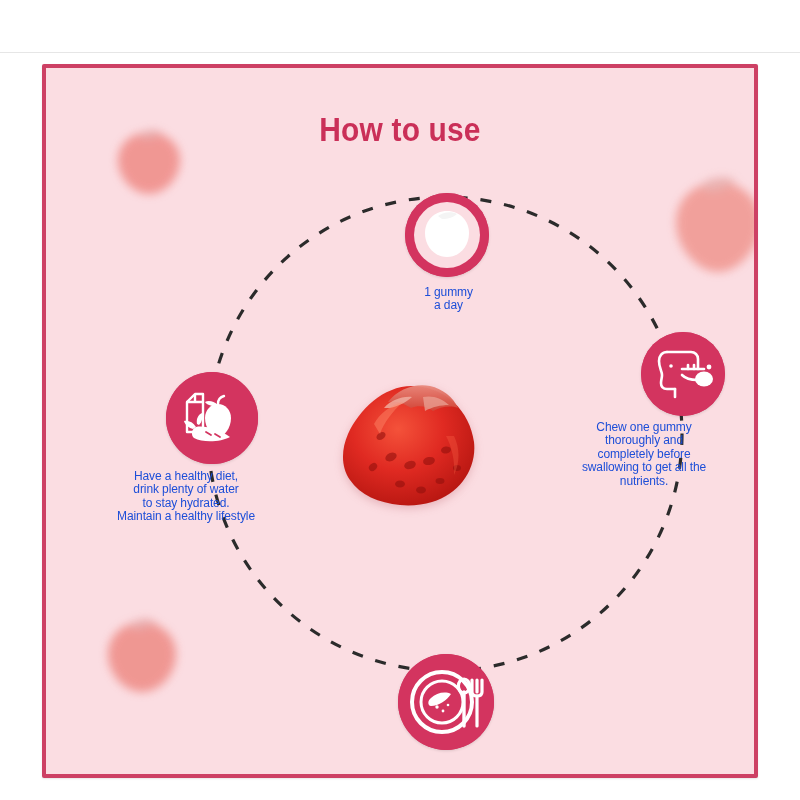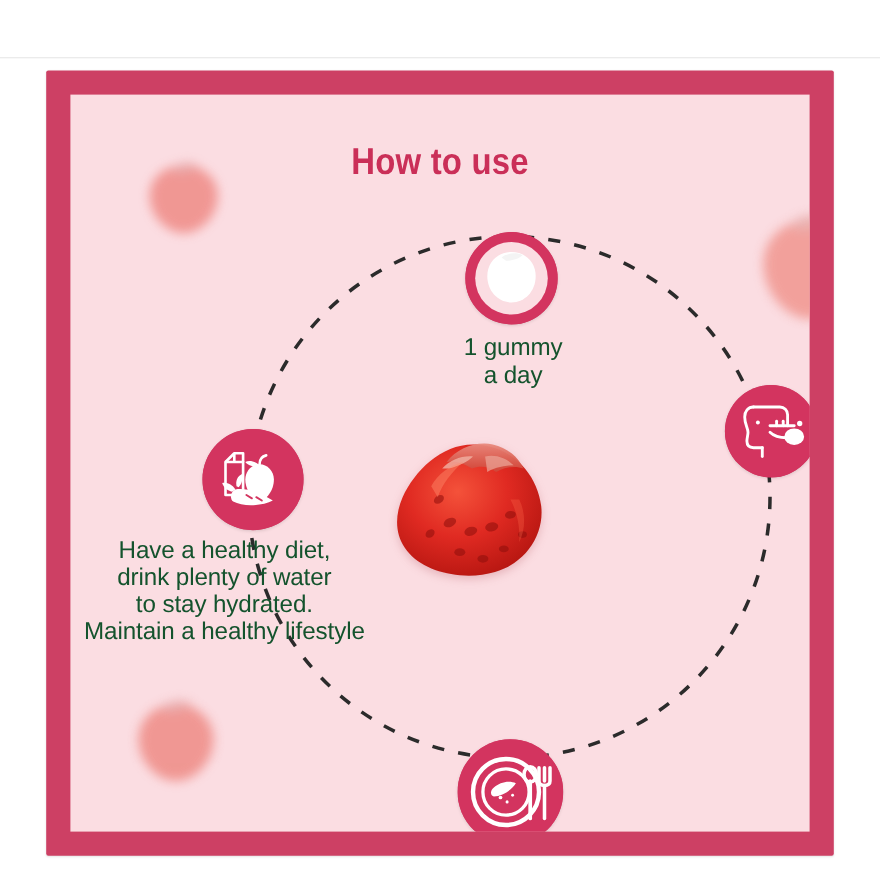--- a/index.html
+++ b/index.html
@@ -34,21 +34,21 @@
   .page-rule.top { top: 52px; }
 
   
   #poster {
     position: absolute;
     left: 42px;
     top: 64px;
     width: 716px;
     height: 714px;
     background: #cd4064;
-    padding: 22px;
+    padding: 4px;
     box-sizing: border-box;
     border-radius: 2px;
     box-shadow: 0 1px 2px rgba(0,0,0,0.10);
   }
   #poster-inner {
     position: relative;
     width: 100%;
     height: 100%;
     background: #fbdde2;
     box-sizing: border-box;
@@ -101,22 +101,22 @@
 
   .badge-top    { width: 84px;  height: 84px;  left: 359px; top: 125px; }
   .badge-right  { width: 84px;  height: 84px;  left: 595px; top: 264px; }
   .badge-left   { width: 92px;  height: 92px;  left: 120px; top: 304px; }
   .badge-bottom { width: 96px;  height: 96px;  left: 352px; top: 586px; }
 
   
   .caption {
     position: absolute;
     text-align: center;
-    color: #14532d;
-    font-size: 22px;
+    color: #1d4ed8;
+    font-size: 12px;
     line-height: 1.12;
     font-weight: 400;
     white-space: pre-line;
     letter-spacing: -.1px;
   }
   .cap-top    { left: 300px; top: 218px; width: 205px; }
   .cap-right  { left: 487px; top: 353px; width: 222px; }
   .cap-left   { left: 10px;  top: 402px; width: 260px; }
   .cap-bottom { left: 180px; top: 529px; width: 346px; }
 
@@ -188,20 +188,25 @@
             <path d="M41 37h22"></path>
             <path d="M41 43c4 4 10 5 15 5"></path>
             <path d="M47 33v4"></path>
             <path d="M53 33v4"></path>
           </g>
           <ellipse cx="63" cy="47" rx="9" ry="7.5" fill="#ffffff"></ellipse>
           <circle cx="68" cy="35" r="2.4" fill="#ffffff"></circle>
           <circle cx="30" cy="34" r="1.8" fill="#ffffff"></circle>
         </svg>
       </div>
+      <div class="caption cap-right">Chew one gummy
+thoroughly and
+completely before
+swallowing to get all the
+nutrients.</div>
 
       <div class="badge badge-left">
         <svg width="92" height="92" viewBox="0 0 92 92">
           <circle cx="46" cy="46" r="46" fill="#d3345f"></circle>
 
           <g stroke="#ffffff" stroke-width="2.4" fill="none" stroke-linejoin="round">
             <path d="M21 30h16v30H21z"></path>
             <path d="M21 30l8-8h8v8"></path>
             <path d="M29 22v8"></path>
           </g>

